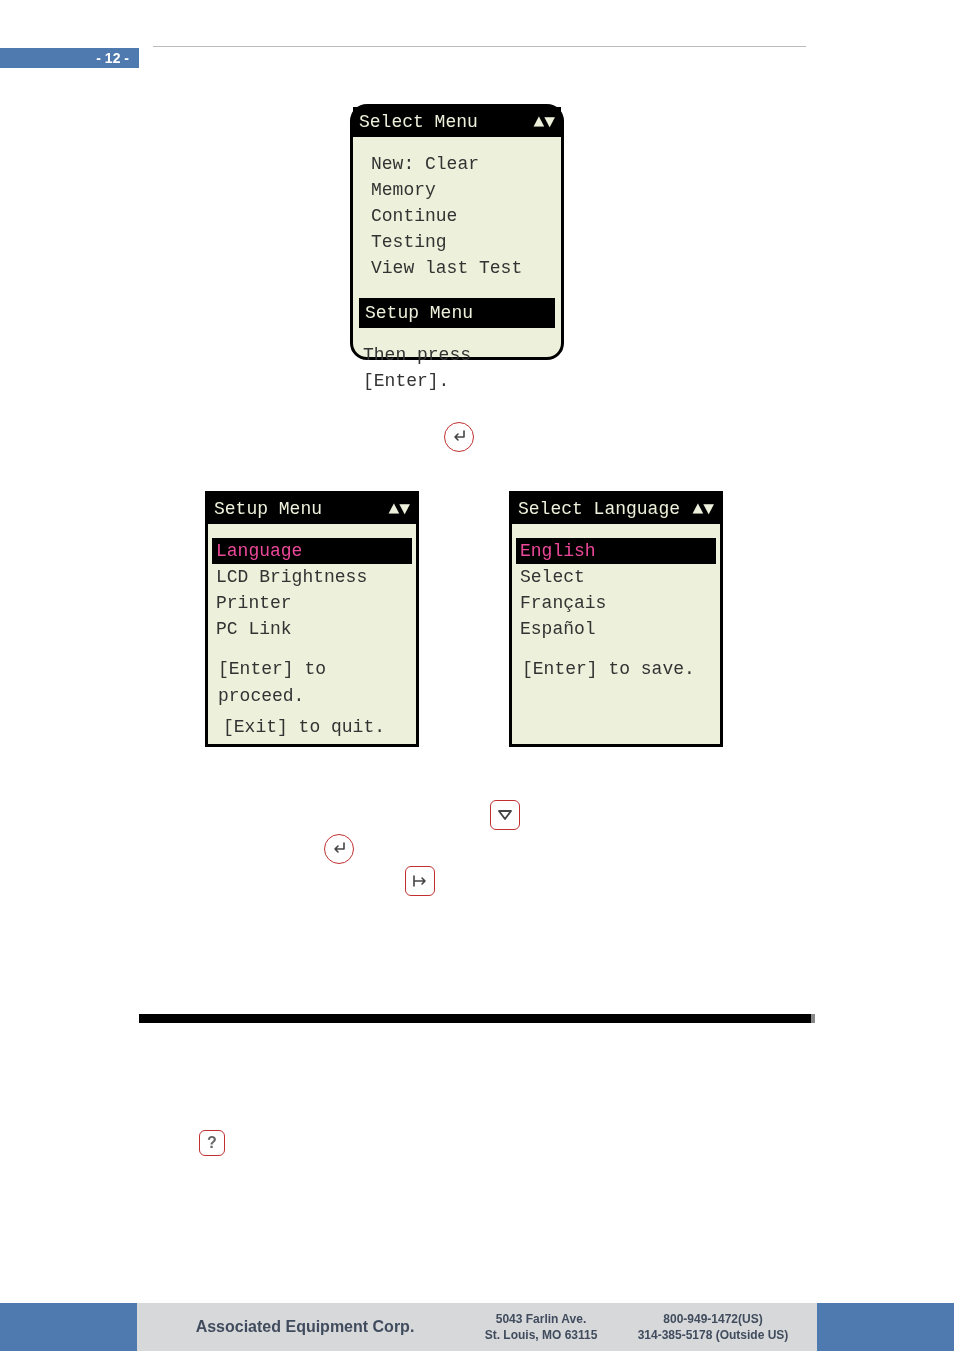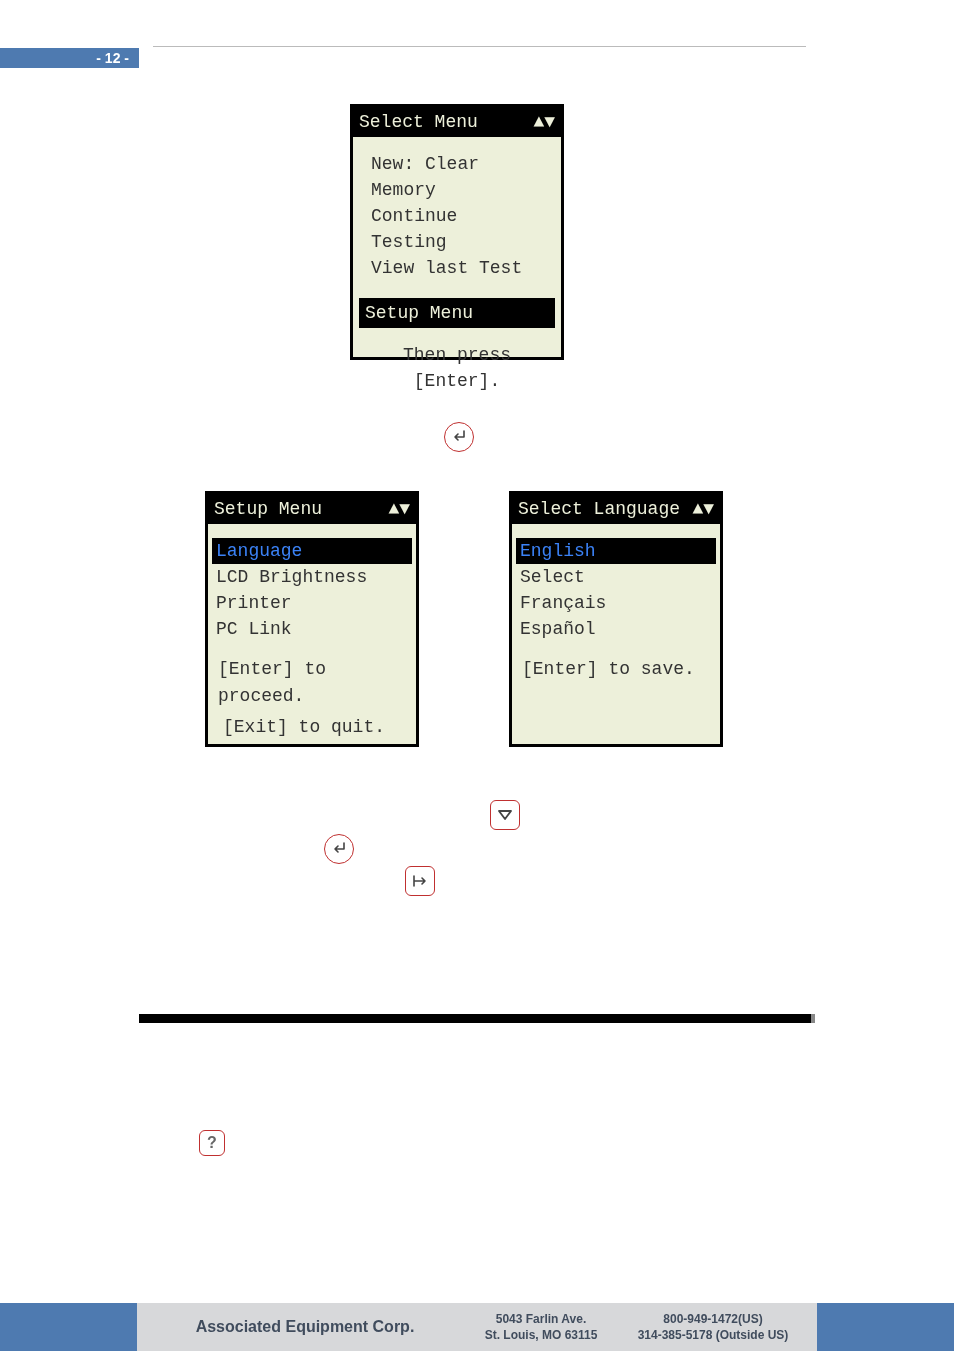--- a/index.html
+++ b/index.html
@@ -46,25 +46,25 @@
   }
   .lcd .hdr, .lcd .hilite {
     background: #000;
     color: #edf0da;
     padding: 2px 6px;
     display: flex;
     justify-content: space-between;
   }
   .lcd .body   { padding: 14px 10px 2px 10px; }
   .lcd .body2  { padding: 14px 10px 18px 10px; }
-  .lcd .sel    { background: #000; color: #3b82f6; display:block; padding: 0 4px; margin: 0 4px 0 4px; }
+  .lcd .sel    { background: #000; color: #ec4899; display:block; padding: 0 4px; margin: 0 4px 0 4px; }
   .lcd .row    { display:block; padding: 0 4px; margin: 0 4px; }
-  .lcd .footer { padding: 14px 10px 18px 10px; text-align: center; }
-
-  #lcd1 { left: 350px; top: 104px; width: 214px; height: 256px; }
+  .lcd .footer { padding: 14px 10px 18px 10px; }
+
+  #lcd1 { left: 350px; top: 104px; width: 214px; height: 256px; border-radius: 17px; }
   #lcd2 { left: 205px; top: 491px; width: 214px; height: 256px; }
   #lcd3 { left: 509px; top: 491px; width: 214px; height: 256px; }
 
   
   .ibtn {
     position: absolute;
     width: 30px; height: 30px;
     border: 1.5px solid #c03030;
     background: #fff;
     display: flex; align-items: center; justify-content: center;

